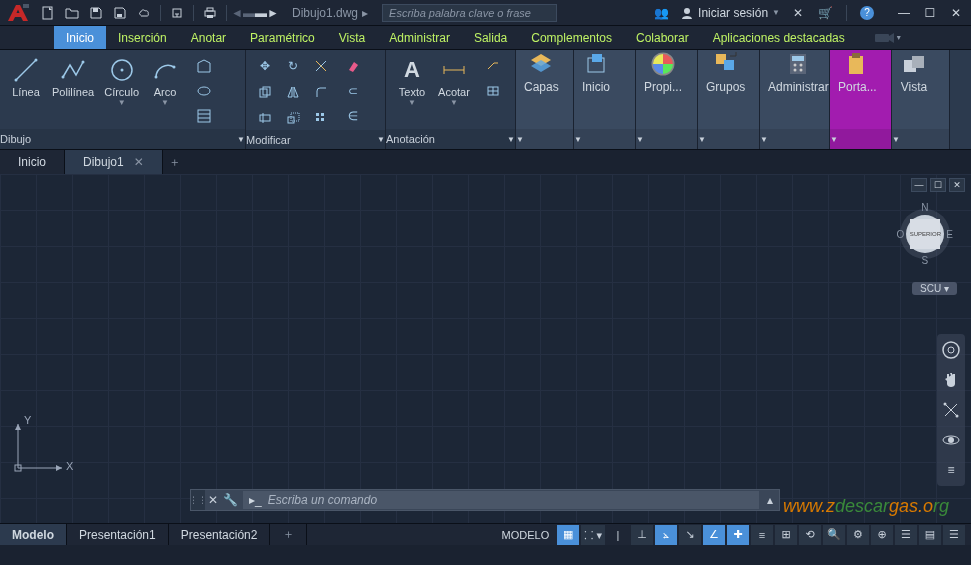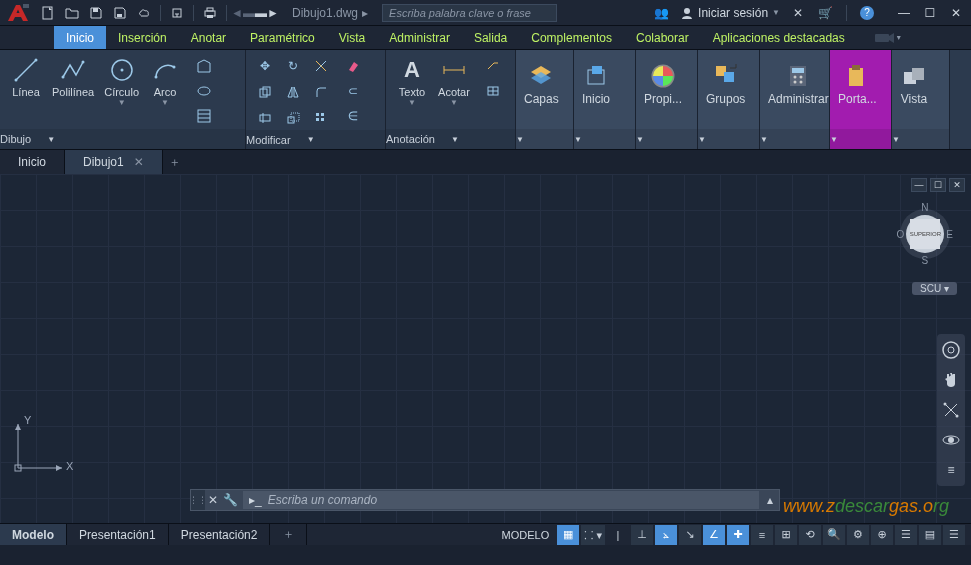--- a/index.html
+++ b/index.html
@@ -22,28 +22,28 @@
 
 .menutabs { height: 24px; background: #1e2635; display: flex; align-items: stretch; padding-left: 54px; border-bottom:1px solid #0a0f18; }
 .menutab { padding: 4px 12px; color: #bef264; font-size: 12px; cursor: pointer; display:flex;align-items:center; }
 .menutab.active { background: #4a90d9; color: #fff; }
 .camera-icon { margin-left: 10px; display:flex;align-items:center;padding:0 8px; }
 
 
 .ribbon { height: 100px; background: #2c3a4e; display: flex; border-bottom: 1px solid #0a0f18; }
 .panel { border-right: 1px solid #1a2230; display: flex; flex-direction: column; }
 .panel-body { flex: 1; display: flex; align-items: flex-start; padding: 4px 6px 0 6px; gap: 2px; }
-.panel-title { height: 20px; text-align: center; font-size: 11px; color: #c8d0da; background: rgba(0,0,0,0.1); display:flex;align-items:center;justify-content:flex-start; gap:16px; }
+.panel-title { height: 20px; text-align: center; font-size: 11px; color: #c8d0da; background: rgba(0,0,0,0.1); display:flex;align-items:center;justify-content:space-between; gap:16px; }
 .big-btn { display: flex; flex-direction: column; align-items: center; gap: 2px; padding: 2px 4px; cursor: pointer; min-width:40px; }
 .big-btn .ico { width: 28px; height: 28px; display:flex;align-items:center;justify-content:center; }
 .big-btn .lbl { font-size: 11px; color: #d0d8e0; white-space:nowrap; }
 .big-btn .drop { font-size: 8px; color: #8a95a5; line-height:6px; }
 .small-grid { display: grid; grid-template-columns: repeat(3, 26px); grid-auto-rows: 24px; gap: 2px; }
 .small-btn { width: 26px; height: 24px; display:flex;align-items:center;justify-content:center; cursor:pointer; color:#9cc8e8; }
-.panel.compact .panel-body { padding: 12px 8px; }
+.panel.compact .panel-body { padding: 0 8px; }
 .compact-col { display:flex;flex-direction:column;align-items:center;gap:2px; }
 
 
 .filetabs { height: 24px; background: #1a2230; display: flex; align-items: stretch; }
 .filetab { padding: 4px 18px; color: #d0d8e0; font-size: 12px; border-right: 1px solid #0a0f18; cursor:pointer; display:flex;align-items:center;gap:10px; background:#1e2635; }
 .filetab.active { background: #2c3a4e; }
 .filetab .close { color:#8a95a5; font-size:12px; }
 .newtab { width: 24px; display:flex;align-items:center;justify-content:center; color:#8a95a5; cursor:pointer; }
 
 

